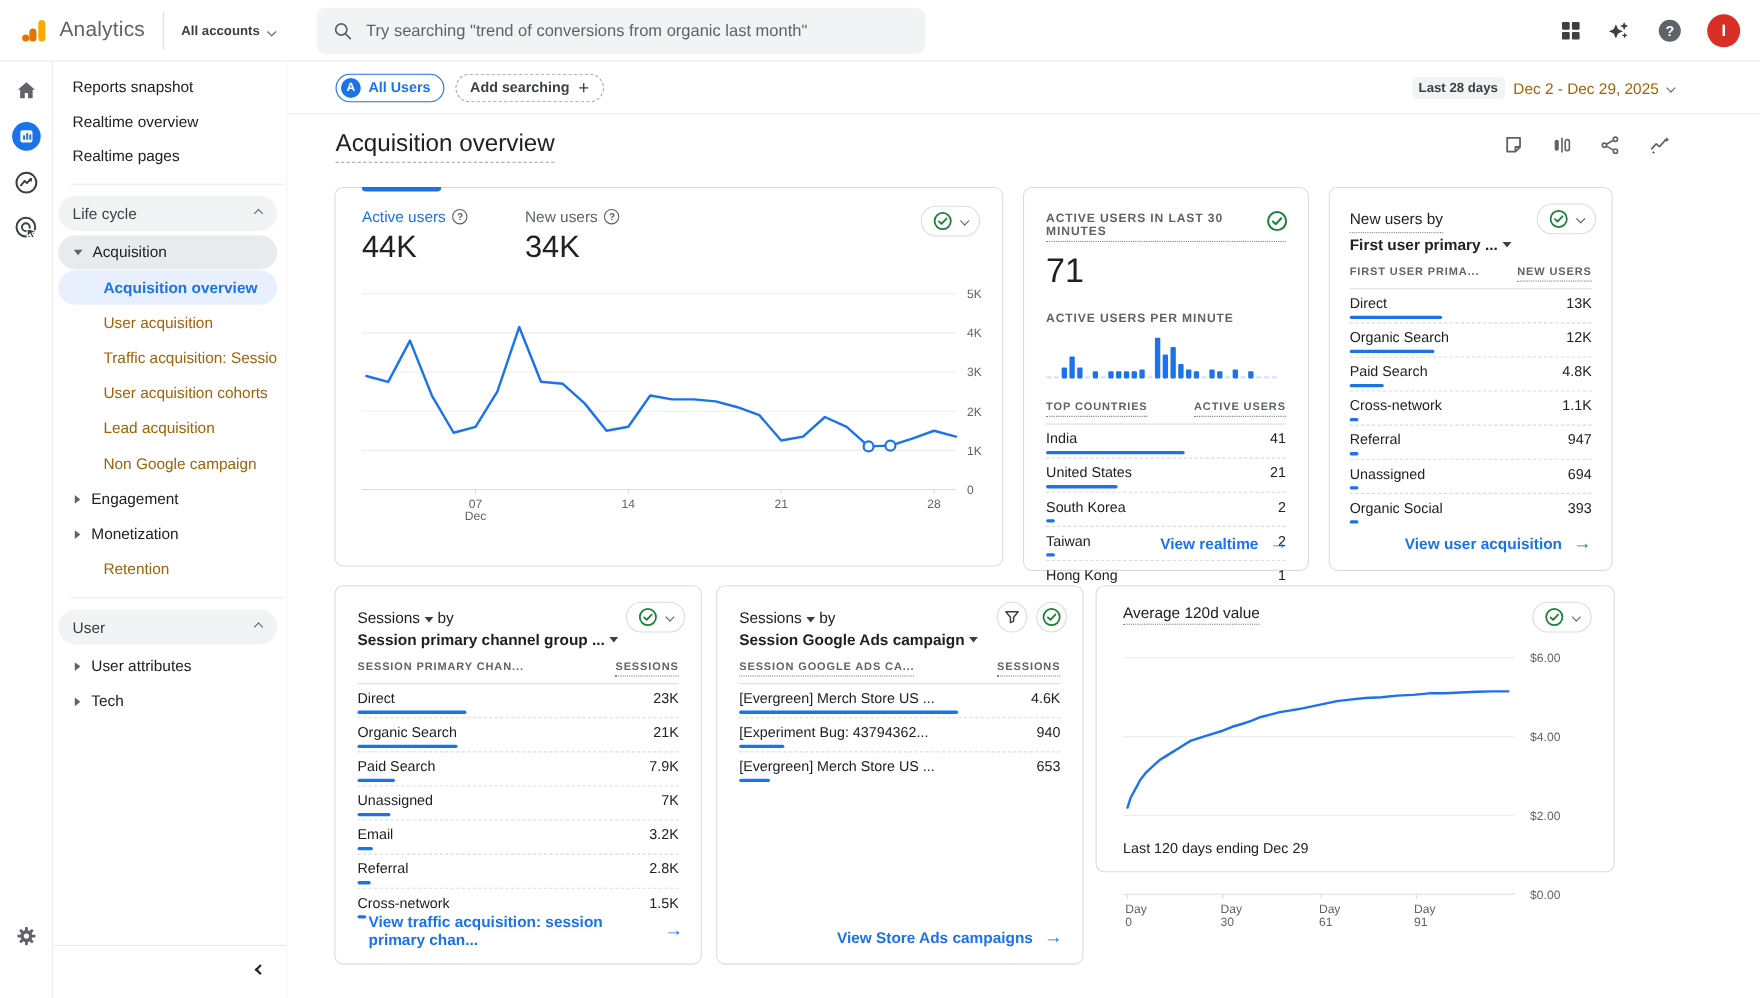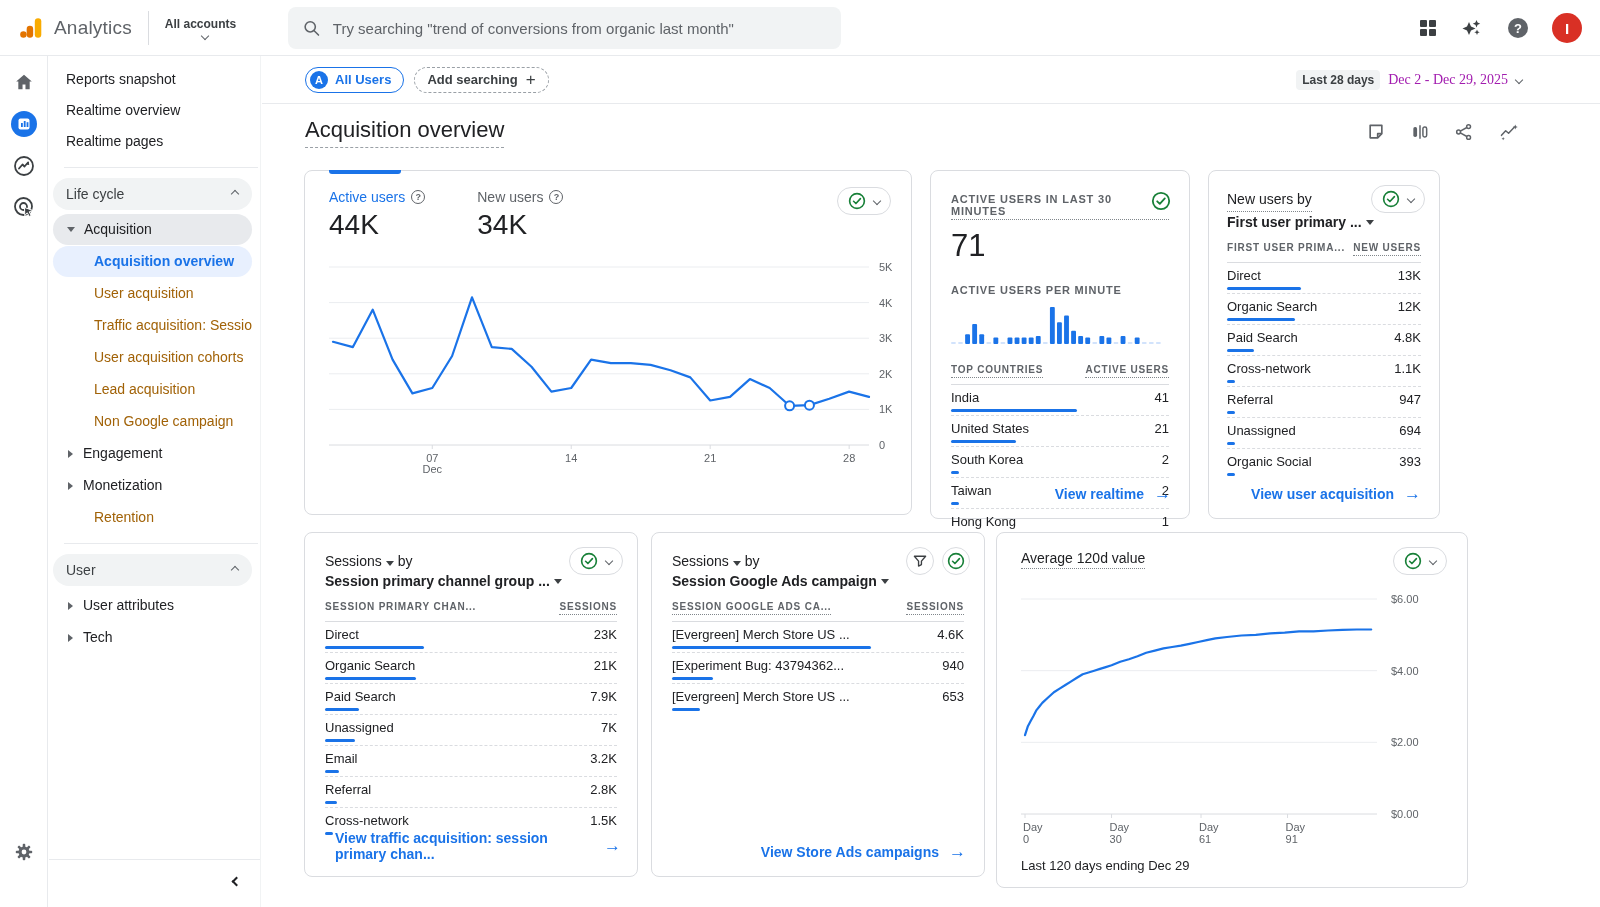--- a/index.html
+++ b/index.html
@@ -8,21 +8,21 @@
     font-family:"Liberation Sans","DejaVu Sans",sans-serif;
     background:#fff; color:#202124; overflow:hidden; position:relative;
     -webkit-font-smoothing:antialiased;
   }
   
   .app-header{position:absolute;top:0;left:0;width:1600px;height:56px;background:#fff;border-bottom:1px solid #e8eaed;display:flex;align-items:center;z-index:10;}
   .brand{display:flex;align-items:center;padding-left:18px;}
   .brand svg{display:block;}
   .brand-name{font-size:19px;color:#5f6368;margin-left:10px;letter-spacing:.2px;}
   .brand-divider{width:1px;height:34px;background:#dadce0;margin:0 16px 0 16px;}
-  .account-switcher{display:flex;flex-direction:column;align-items:center;cursor:pointer;}
+  .account-switcher{display:flex;flex-direction:row;align-items:center;cursor:pointer;}
   .account-label{font-size:12px;color:#3c4043;font-weight:700;}
   .chev{display:inline-block;width:6px;height:6px;border-right:1.6px solid #5f6368;border-bottom:1.6px solid #5f6368;}
   .chev.down{transform:rotate(45deg);}
   .chev.up{transform:rotate(-135deg);}
   .chev.left{transform:rotate(135deg);}
   .account-switcher .chev{margin-top:2px;margin-left:8px;}
   .search-bar{position:absolute;left:288px;top:7px;width:553px;height:42px;background:#f1f3f4;border-radius:8px;display:flex;align-items:center;padding:0 14px;cursor:text;}
   .search-bar input{border:none;outline:none;background:transparent;font-size:15px;color:#3c4043;width:100%;margin-left:12px;font-family:inherit;}
   .search-bar input::placeholder{color:#5f6368;}
   .header-actions{position:absolute;right:18px;top:0;height:56px;display:flex;align-items:center;gap:22px;}
@@ -49,32 +49,32 @@
   
   .main{position:absolute;top:56px;left:262px;right:0;bottom:0;background:#fff;}
   .chips-row{height:48px;display:flex;align-items:center;padding-left:43px;border-bottom:1px solid #e8eaed;position:relative;}
   .chip-allusers{display:flex;align-items:center;height:26px;border:1px solid #1a73e8;border-radius:14px;padding:0 12px 0 4px;cursor:pointer;background:#fff;}
   .chip-a{width:18px;height:18px;border-radius:50%;background:#1a73e8;color:#fff;font-size:11px;font-weight:700;display:flex;align-items:center;justify-content:center;margin-right:7px;}
   .chip-allusers span.lbl{color:#1a73e8;font-size:13px;font-weight:700;}
   .chip-add{display:flex;align-items:center;height:26px;border:1px dashed #9aa0a6;border-radius:14px;padding:0 12px;margin-left:10px;cursor:pointer;color:#3c4043;font-size:13px;font-weight:700;}
   .chip-add .plus{font-size:17px;font-weight:400;color:#3c4043;margin-left:8px;}
   .date-area{position:absolute;right:78px;top:0;height:48px;display:flex;align-items:center;gap:8px;cursor:pointer;}
   .date-badge{background:#f1f3f4;border-radius:4px;font-size:12px;font-weight:700;color:#3c4043;padding:3px 6px;text-align:center;}
-  .date-range{font-size:14px;color:#a21caf;font-family:Liberation Serif, serif;}
+  .date-range{font-size:14px;color:#a16207;}
   .title-row{height:56px;display:flex;align-items:center;padding-left:43px;position:relative;}
   .page-title{font-size:22px;color:#202124;border-bottom:1px dashed #9aa0a6;padding-bottom:4px;}
   .title-icons{position:absolute;right:80px;display:flex;gap:24px;align-items:center;}
   
   .card{position:absolute;background:#fff;border:1px solid #dadce0;border-radius:8px;}
   .card1{left:42px;top:114px;width:608px;height:345px;padding:18px 21px 0 24px;}
   .card2{left:668px;top:114px;width:260px;height:349px;padding:22px 20px;}
-  .card3{left:946px;top:114px;width:232px;height:349px;padding:18px 18px;}
+  .card3{left:946px;top:114px;width:258px;height:349px;padding:18px 18px;}
   .card4{left:42px;top:476px;width:334px;height:345px;padding:18px 20px;}
   .card5{left:389px;top:476px;width:334px;height:345px;padding:18px 20px;}
-  .card6{left:734px;top:476px;width:472px;height:356px;padding:16px 24px;}
+  .card6{left:734px;top:476px;width:472px;height:261px;padding:16px 24px;}
   .tab-indicator{position:absolute;top:-1px;left:24px;width:72px;height:4px;background:#1a73e8;border-radius:0 0 3px 3px;}
   .metrics{display:flex;gap:52px;}
   .metric{cursor:pointer;}
   .metric-label{font-size:14px;color:#5f6368;display:flex;align-items:center;gap:6px;}
   .metric.active .metric-label{color:#1a73e8;}
   .metric-value{font-size:28px;color:#202124;margin-top:4px;}
   .help-circle{width:14px;height:14px;border:1px solid #5f6368;border-radius:50%;font-size:9px;color:#5f6368;display:inline-flex;align-items:center;justify-content:center;font-weight:700;}
   .check-pill{position:absolute;top:16px;right:20px;height:28px;border:1px solid #dadce0;border-radius:15px;display:flex;align-items:center;padding:0 10px;gap:8px;cursor:pointer;background:#fff;}
   .round-btn{width:28px;height:28px;border:1px solid #dadce0;border-radius:50%;display:flex;align-items:center;justify-content:center;cursor:pointer;background:#fff;}
   .bare-check{position:absolute;top:20px;right:18px;cursor:pointer;}

